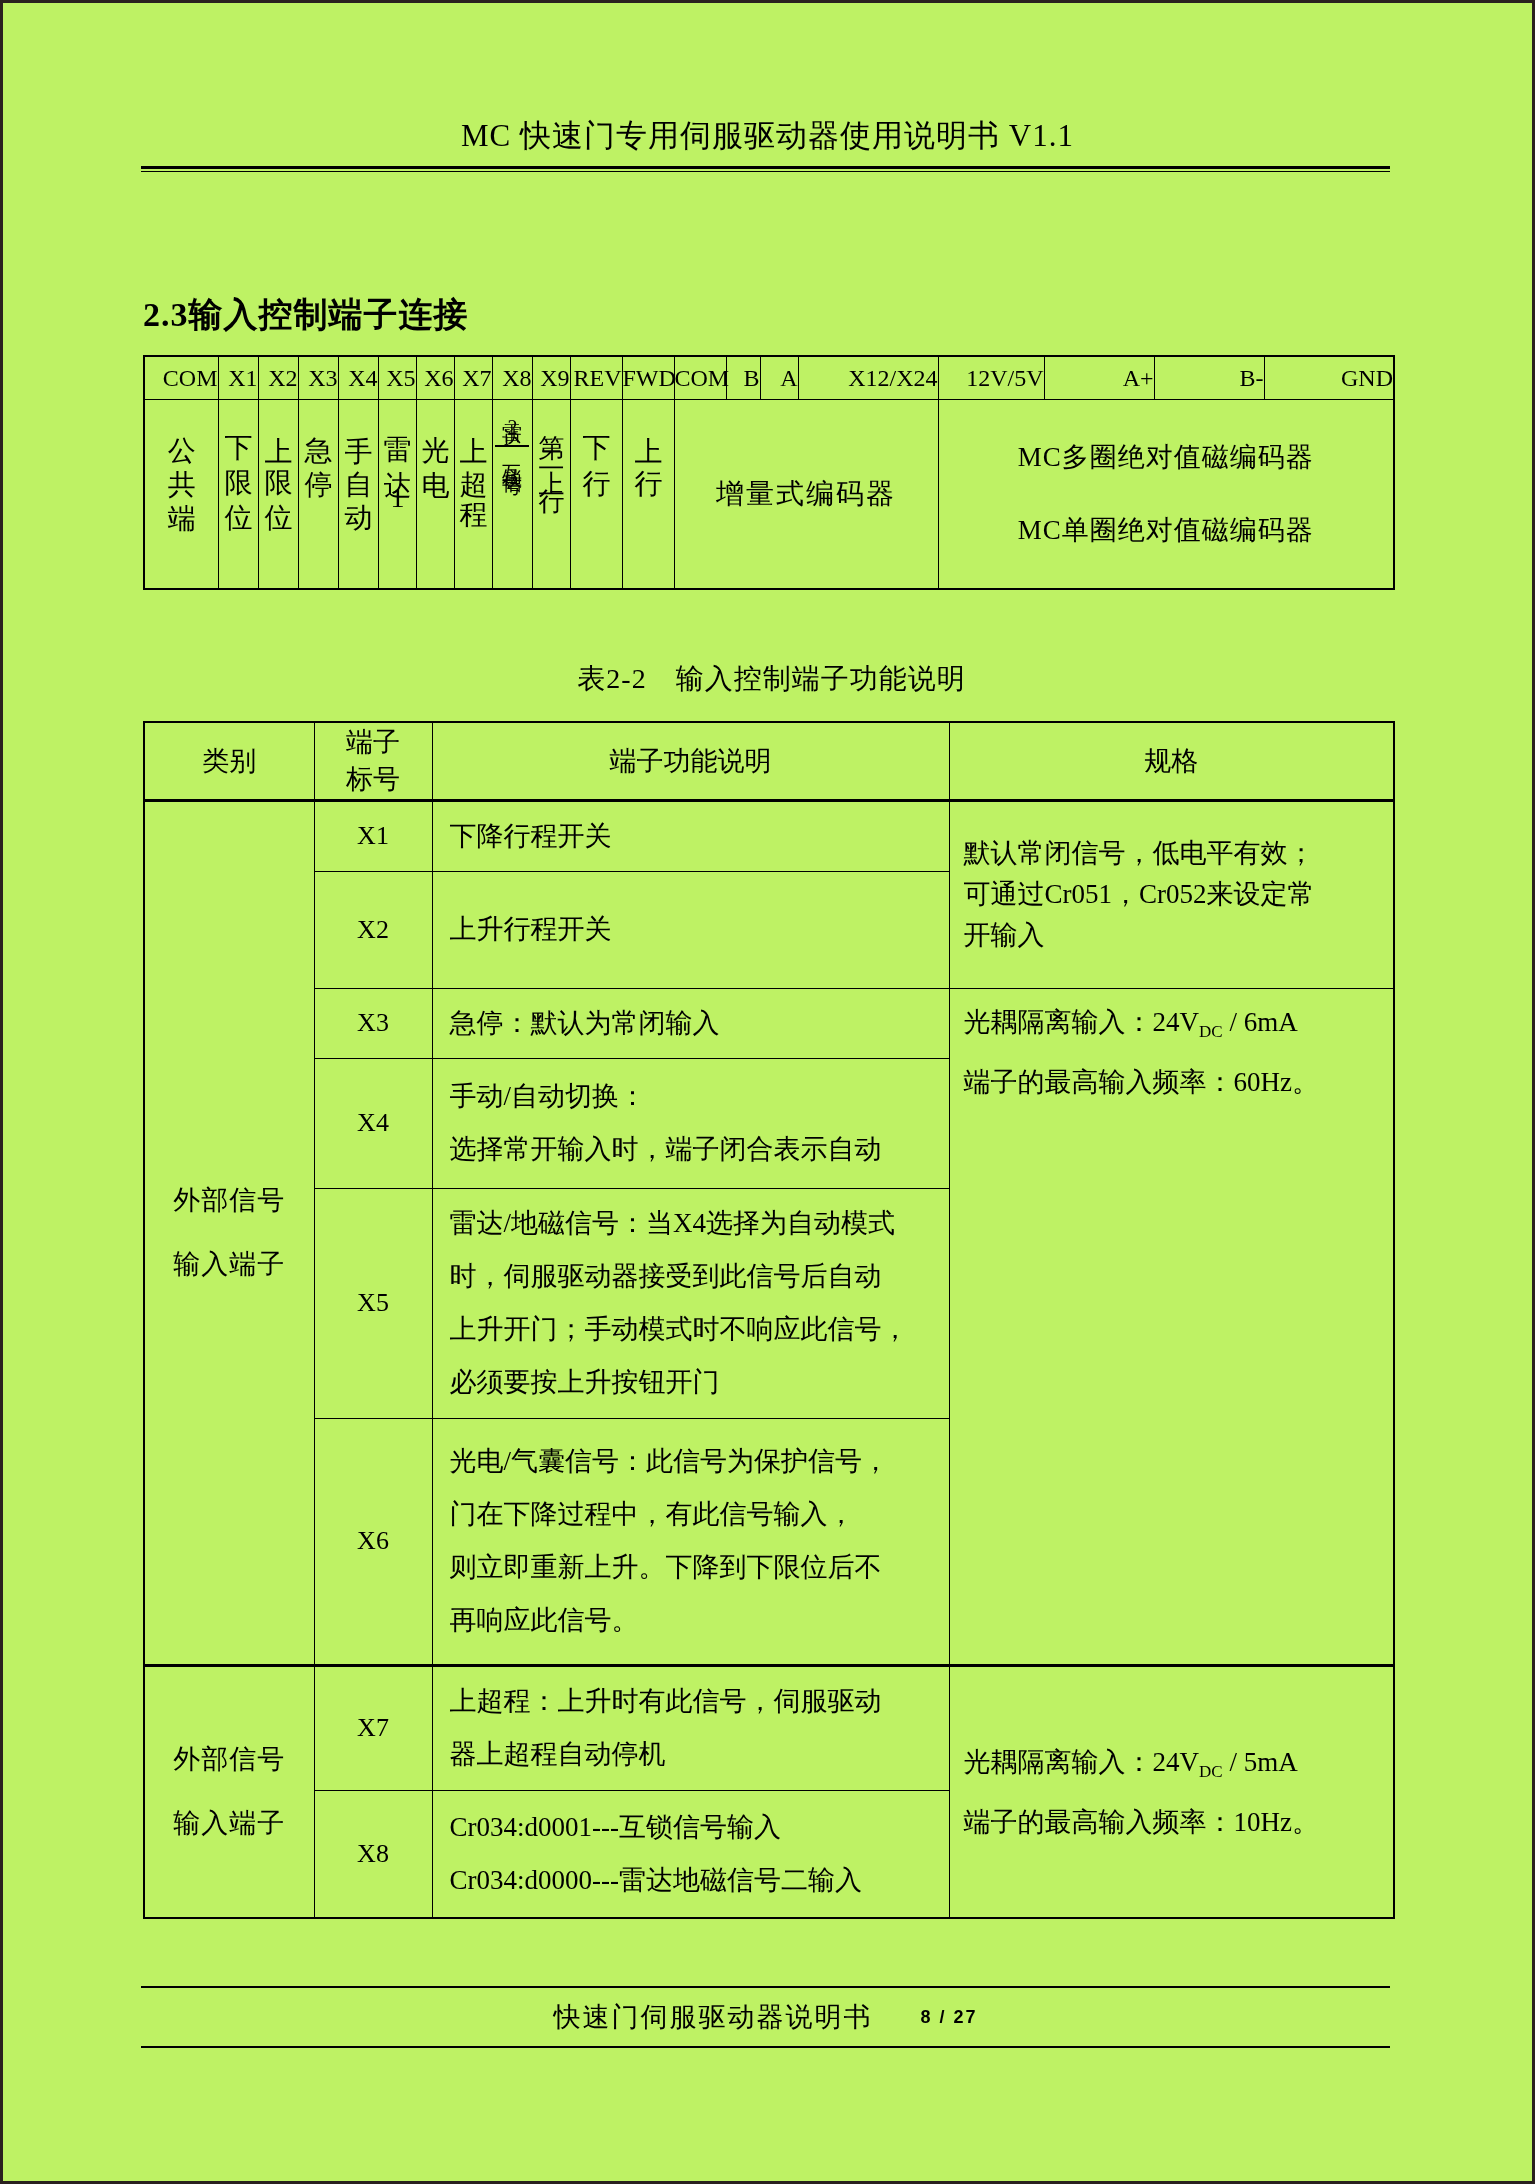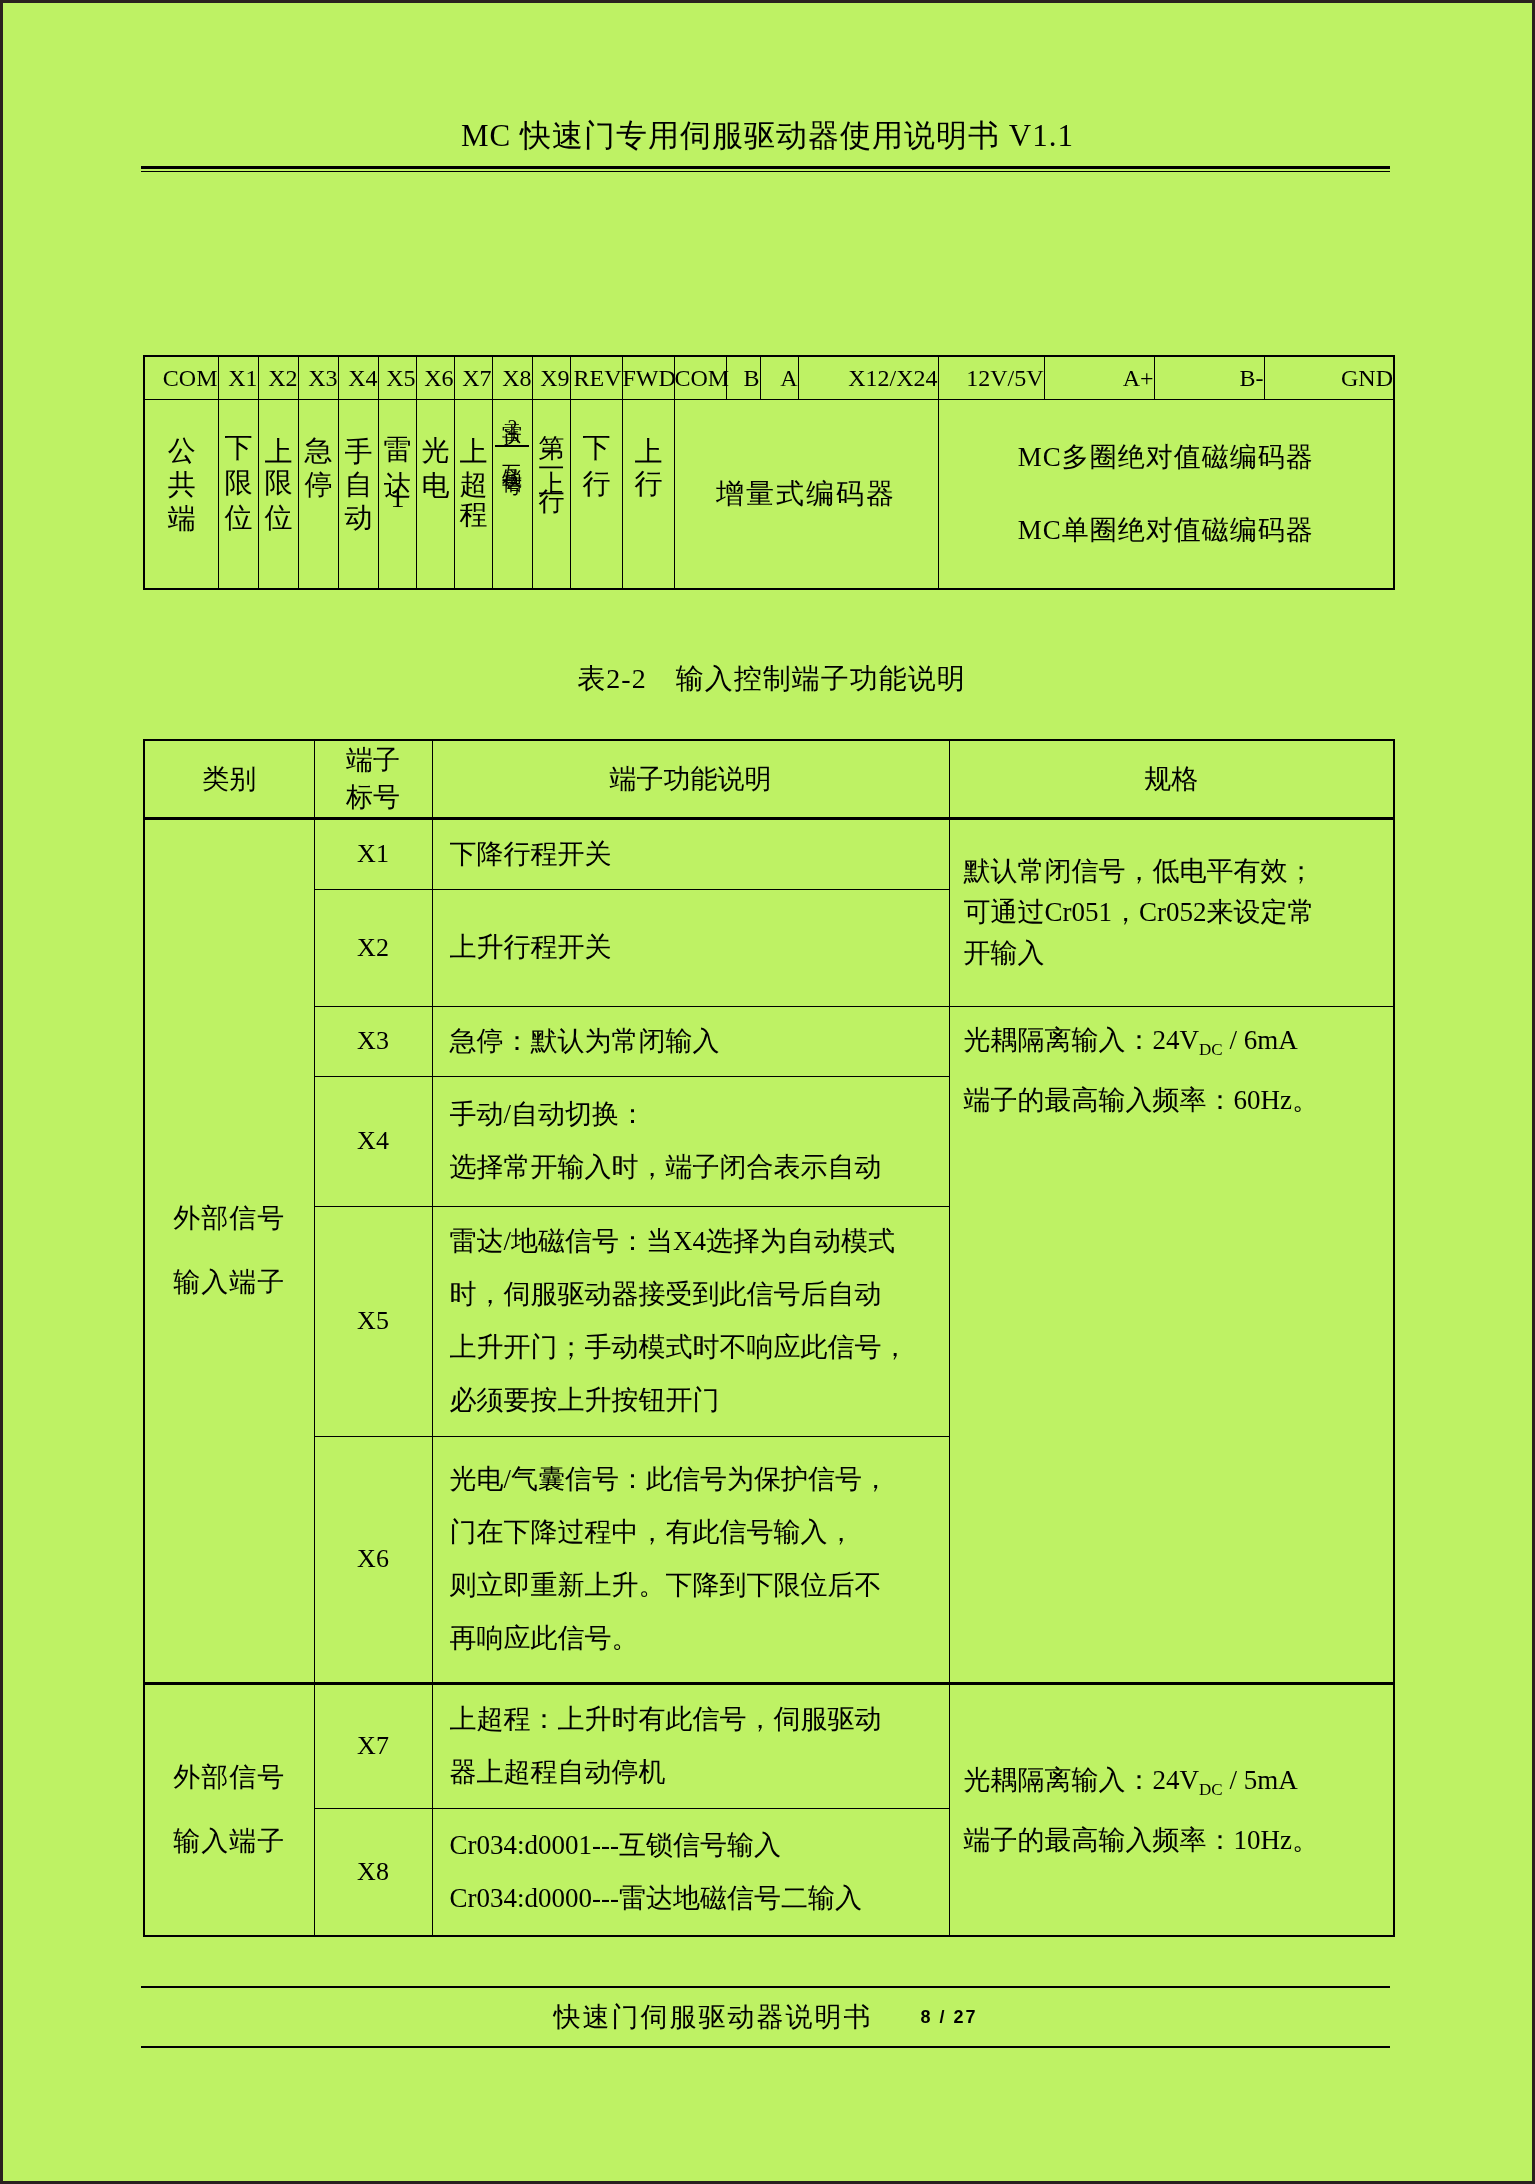--- a/index.html
+++ b/index.html
@@ -52,21 +52,21 @@
   .frac-line{width:34px;border-top:2px solid #000;margin:3px 0 2px 0;}
   .enc-cell{vertical-align:middle !important;text-align:center;font-size:28px;letter-spacing:2px;}
   .abs-cell{vertical-align:middle !important;text-align:center;font-size:27px;line-height:2.7;letter-spacing:1px;}
   
   .caption{
     position:absolute;top:657px;left:0;right:0;
     text-align:center;font-size:28px;letter-spacing:1px;padding-left:8px;
   }
   
   .func-table{
-    position:absolute;top:736px;left:140px;width:1252px;
+    position:absolute;top:718px;left:140px;width:1252px;
     border:2.5px solid #000;
     font-size:27px;
   }
   .f-head{height:78px;}
   .f-head td{
     text-align:center;vertical-align:middle;
     border-bottom:3px solid #000;line-height:1.35;
   }
   .pre{white-space:pre-line;}
   .cat{
@@ -108,20 +108,21 @@
   }
 </style>
 </head>
 <body>
 
 <div class="page">
 
   <div class="doc-title">MC 快速门专用伺服驱动器使用说明书 V1.1</div>
   <div class="header-rule"></div>
 
+  <h2 class="section-title">2.3输入控制端子连接</h2>
 
   <table class="terminal-table">
     <colgroup>
       <col style="width:74px">
         <col style="width:40px">
         <col style="width:40px">
         <col style="width:40px">
       <col style="width:40px">
         <col style="width:38px">
         <col style="width:38px">

